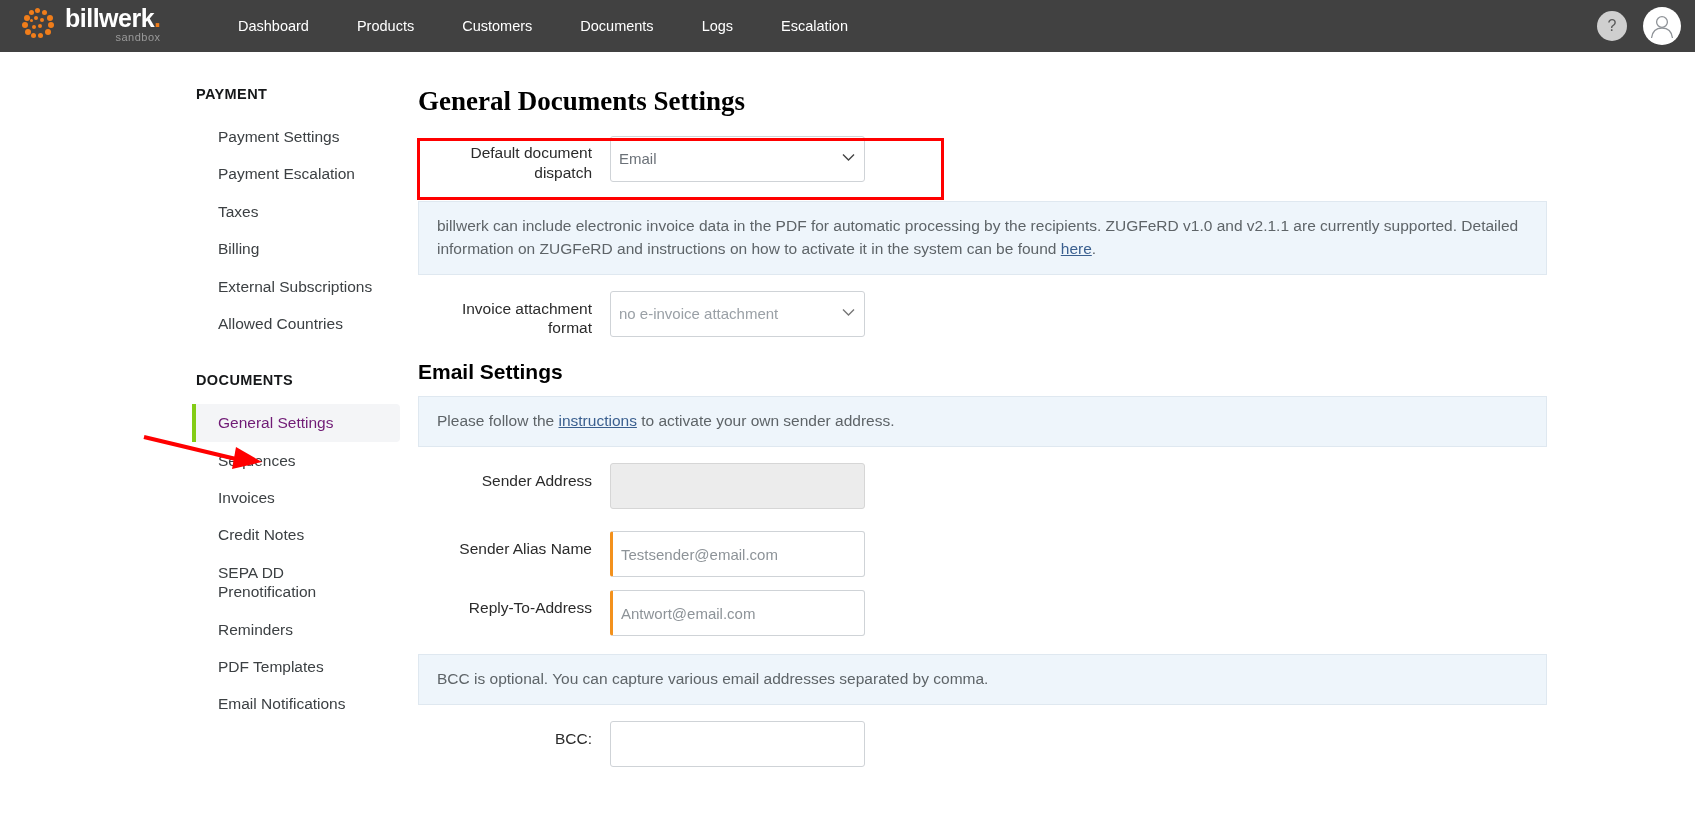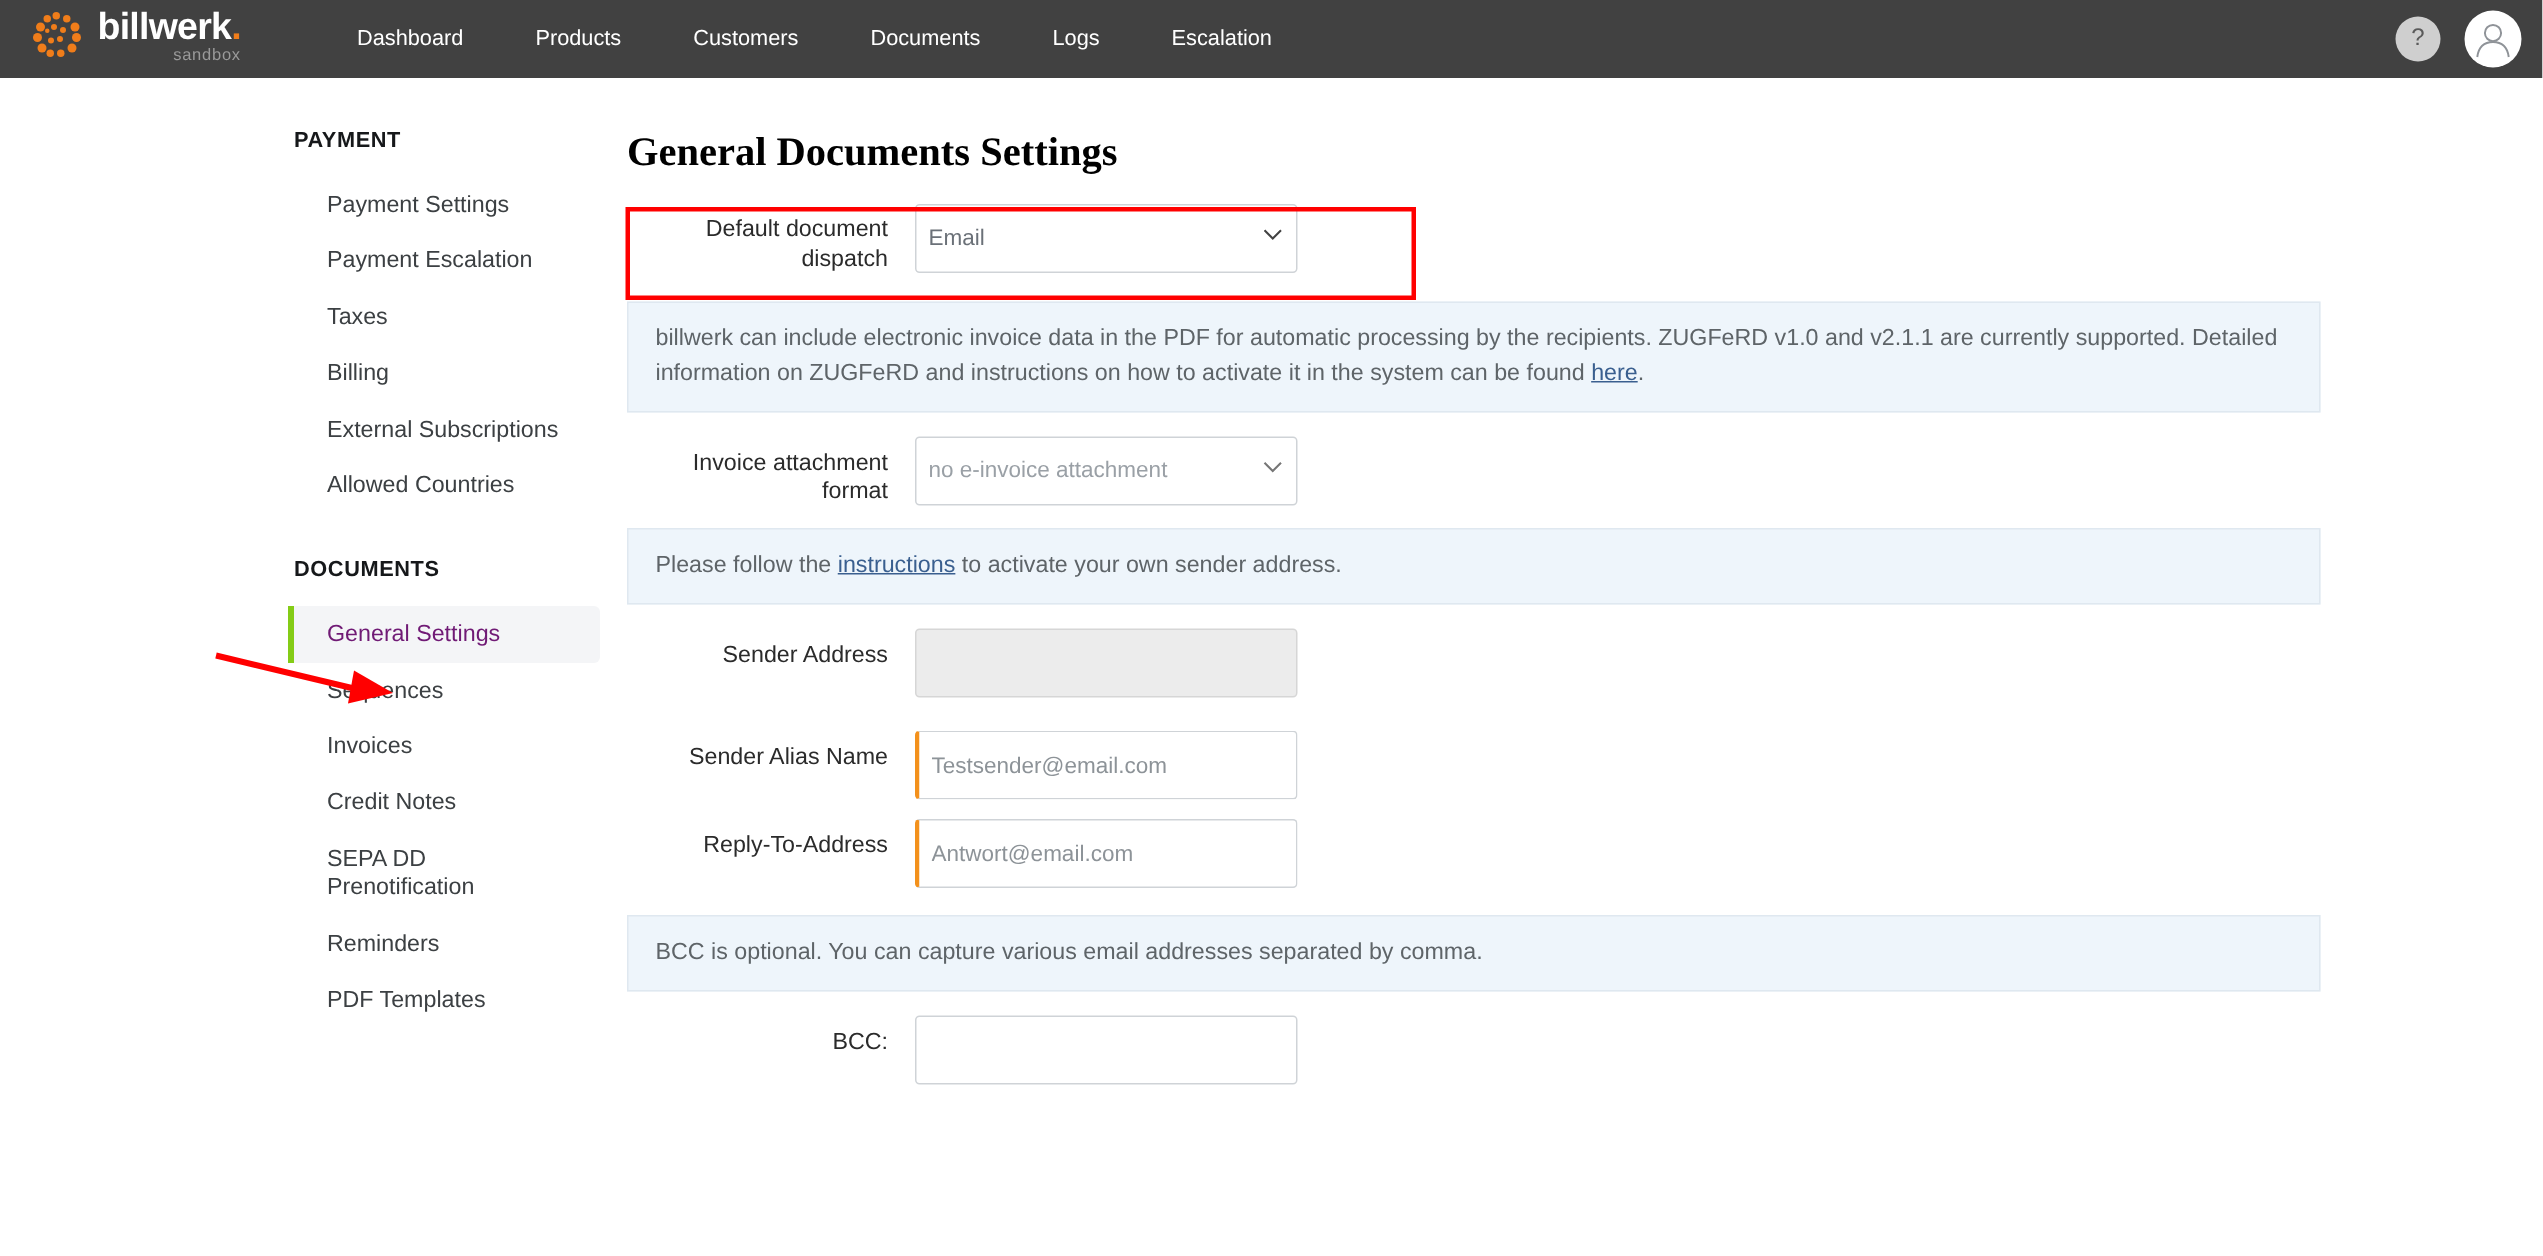--- a/index.html
+++ b/index.html
@@ -195,20 +195,21 @@
     <a class="side-item">Allowed Countries</a>
 
     <div class="side-group second">DOCUMENTS</div>
     <a class="side-item active">General Settings</a>
     <a class="side-item">Sequences</a>
     <a class="side-item">Invoices</a>
     <a class="side-item">Credit Notes</a>
     <a class="side-item" style="width:110px;">SEPA DD Prenotification</a>
     <a class="side-item">Reminders</a>
     <a class="side-item">PDF Templates</a>
+    <a class="side-item">Email Notifications</a>
   </aside>
 
   <main class="content">
 
     <h1 class="page-title">General Documents Settings</h1>
 
     <div class="form-row" style="margin-bottom:18px;align-items:center;">
       <div class="form-label">Default document dispatch</div>
       <div class="field-wrap sel-wrap">
         <select class="ctl">
@@ -233,20 +234,21 @@
           <option>no e-invoice attachment</option>
         </select>
         <span class="chev">
           <svg width="13" height="9" viewBox="0 0 13 9">
               <path d="M1 1.5 L6.5 7 L12 1.5" fill="none" stroke="#777" stroke-width="1.4"></path>
             </svg>
         </span>
       </div>
     </div>
 
+    <h2 class="section-title">Email Settings</h2>
 
     <div class="info" style="max-width:1129px;">
       <span>Please follow the </span><a href="#">instructions</a><span> to activate your own sender address.</span>
     </div>
 
     <div class="form-row" style="margin-bottom:22px;">
       <div class="form-label">Sender Address</div>
       <div class="field-wrap">
         <input class="ctl readonly" readonly="" value="" style="">
       </div>

